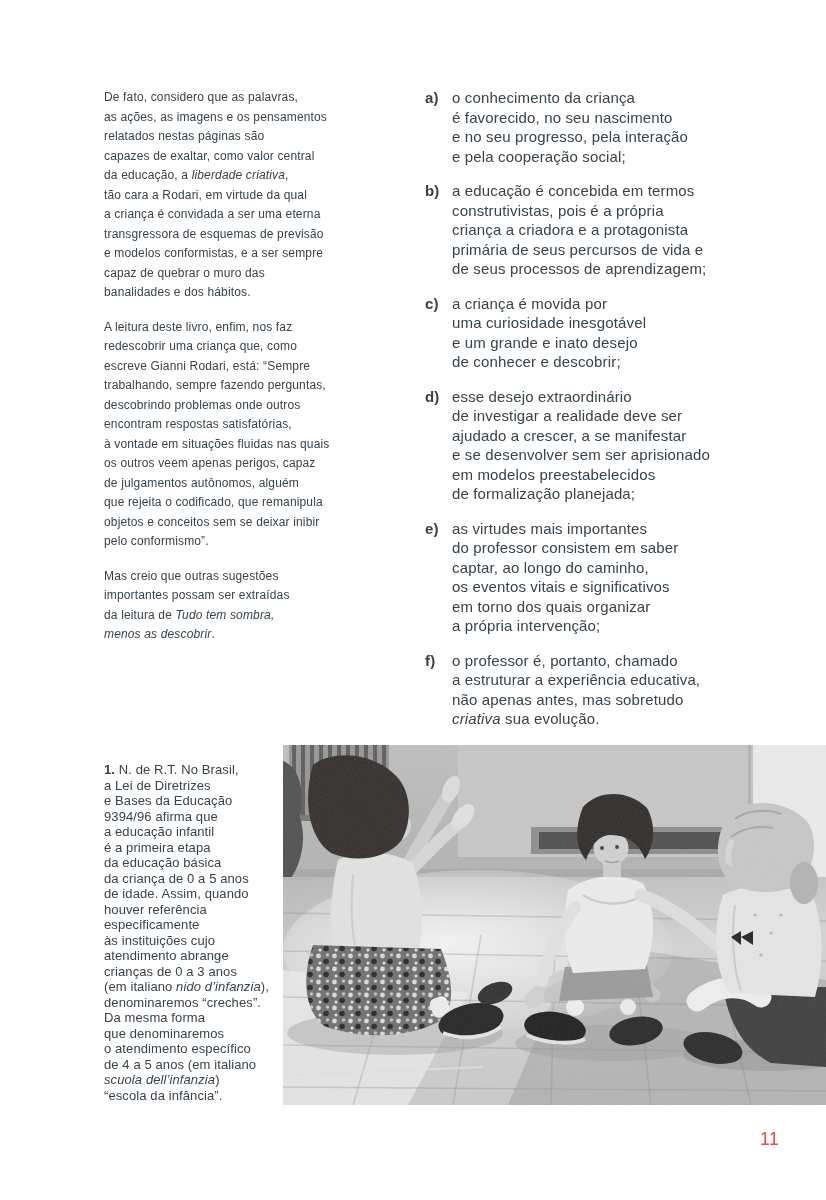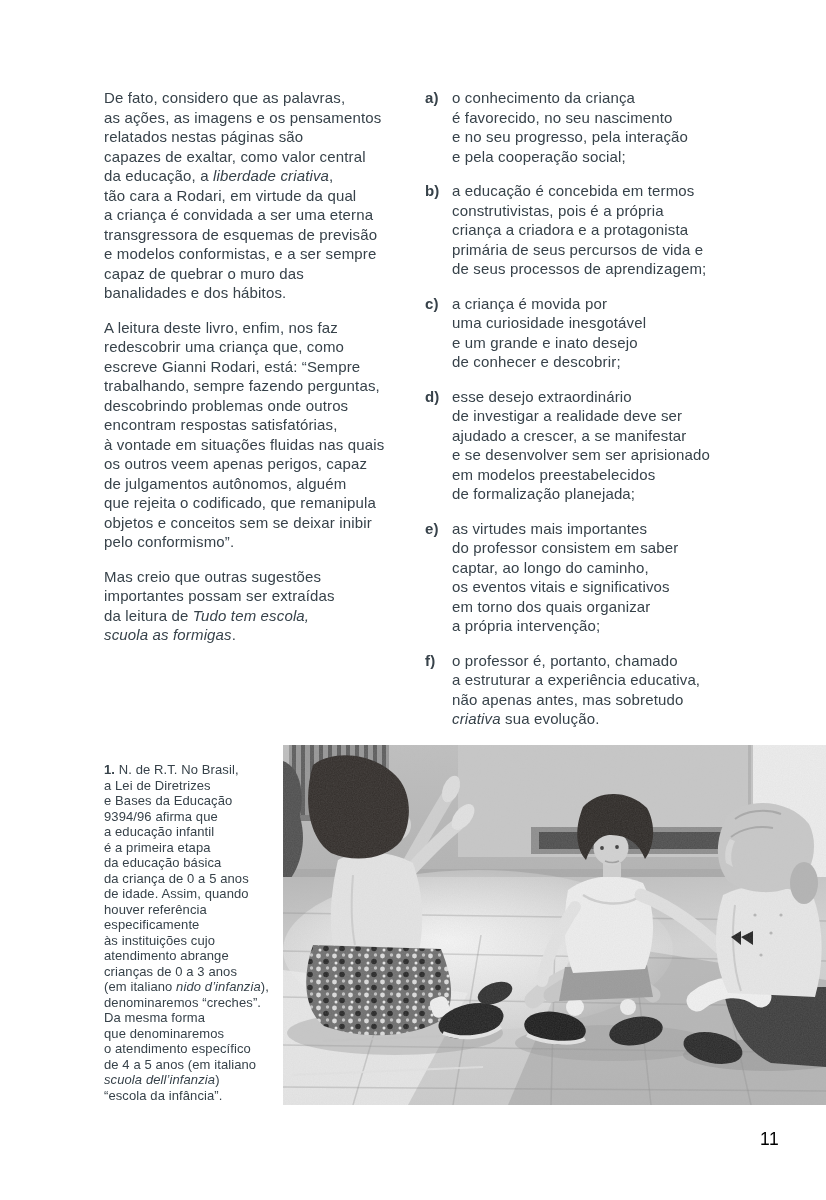--- a/index.html
+++ b/index.html
@@ -3,44 +3,44 @@
 <meta charset="utf-8">
 <style>
   html,body{margin:0;padding:0;}
   body{
     width:826px;height:1200px;position:relative;background:#ffffff;
     font-family:"Liberation Sans", sans-serif;color:#37424a;overflow:hidden;
   }
   .text-grid{position:absolute;left:104px;top:88px;display:flex;}
   .col-main{width:308px;margin-right:13px;}
   .col-list{width:322px;}
-  .para{margin:0 0 15px 0;font-size:15px;line-height:19.5px;letter-spacing:0.15px;}
+  .para{margin:0 0 15px 0;font-size:12px;line-height:19.5px;letter-spacing:0.15px;}
   .item{display:flex;margin:0 0 15px 0;font-size:15px;line-height:19.5px;letter-spacing:0.15px;}
   .item .lbl{font-weight:bold;flex:0 0 27px;}
   .item .body{flex:1 1 auto;}
   .footnote{
     position:absolute;left:104px;top:762px;width:182px;
     font-size:13px;line-height:15.5px;letter-spacing:0.1px;
   }
   .photo{position:absolute;left:283px;top:745px;width:543px;height:360px;margin:0;overflow:hidden;background:#c0c0c0;}
   .photo svg{display:block;}
-  .page-number{position:absolute;left:760px;top:1129px;font-size:17.5px;font-weight:500;color:#000000;letter-spacing:0.5px;}
+  .page-number{position:absolute;left:760px;top:1129px;font-size:17.5px;font-weight:500;color:#ef4444;letter-spacing:0.5px;}
   i{}
   b{font-weight:bold;}
 </style>
 </head>
 <body>
 
 <div>
 
   <main class="text-grid">
     <section class="col-main">
       <p class="para">De fato, considero que as palavras,<br>as ações, as imagens e os pensamentos<br>relatados nestas páginas são<br>capazes de exaltar, como valor central<br>da educação, a <i>liberdade criativa</i>,<br>tão cara a Rodari, em virtude da qual<br>a criança é convidada a ser uma eterna<br>transgressora de esquemas de previsão<br>e modelos conformistas, e a ser sempre<br>capaz de quebrar o muro das<br>banalidades e dos hábitos.</p>
       <p class="para">A leitura deste livro, enfim, nos faz<br>redescobrir uma criança que, como<br>escreve Gianni Rodari, está: “Sempre<br>trabalhando, sempre fazendo perguntas,<br>descobrindo problemas onde outros<br>encontram respostas satisfatórias,<br>à vontade em situações fluidas nas quais<br>os outros veem apenas perigos, capaz<br>de julgamentos autônomos, alguém<br>que rejeita o codificado, que remanipula<br>objetos e conceitos sem se deixar inibir<br>pelo conformismo”.</p>
-      <p class="para">Mas creio que outras sugestões<br>importantes possam ser extraídas<br>da leitura de <i>Tudo tem escola,</i><br><i>scuola as formigas</i>.</p>
+      <p class="para">Mas creio que outras sugestões<br>importantes possam ser extraídas<br>da leitura de <i>Tudo tem sombra,</i><br><i>menos as descobrir</i>.</p>
     </section>
 
     <section class="col-list">
       <div class="item">
         <span class="lbl">a)</span>
         <span class="body">o conhecimento da criança<br>é favorecido, no seu nascimento<br>e no seu progresso, pela interação<br>e pela cooperação social;</span>
       </div>
       <div class="item">
         <span class="lbl">b)</span>
         <span class="body">a educação é concebida em termos<br>construtivistas, pois é a própria<br>criança a criadora e a protagonista<br>primária de seus percursos de vida e<br>de seus processos de aprendizagem;</span>

